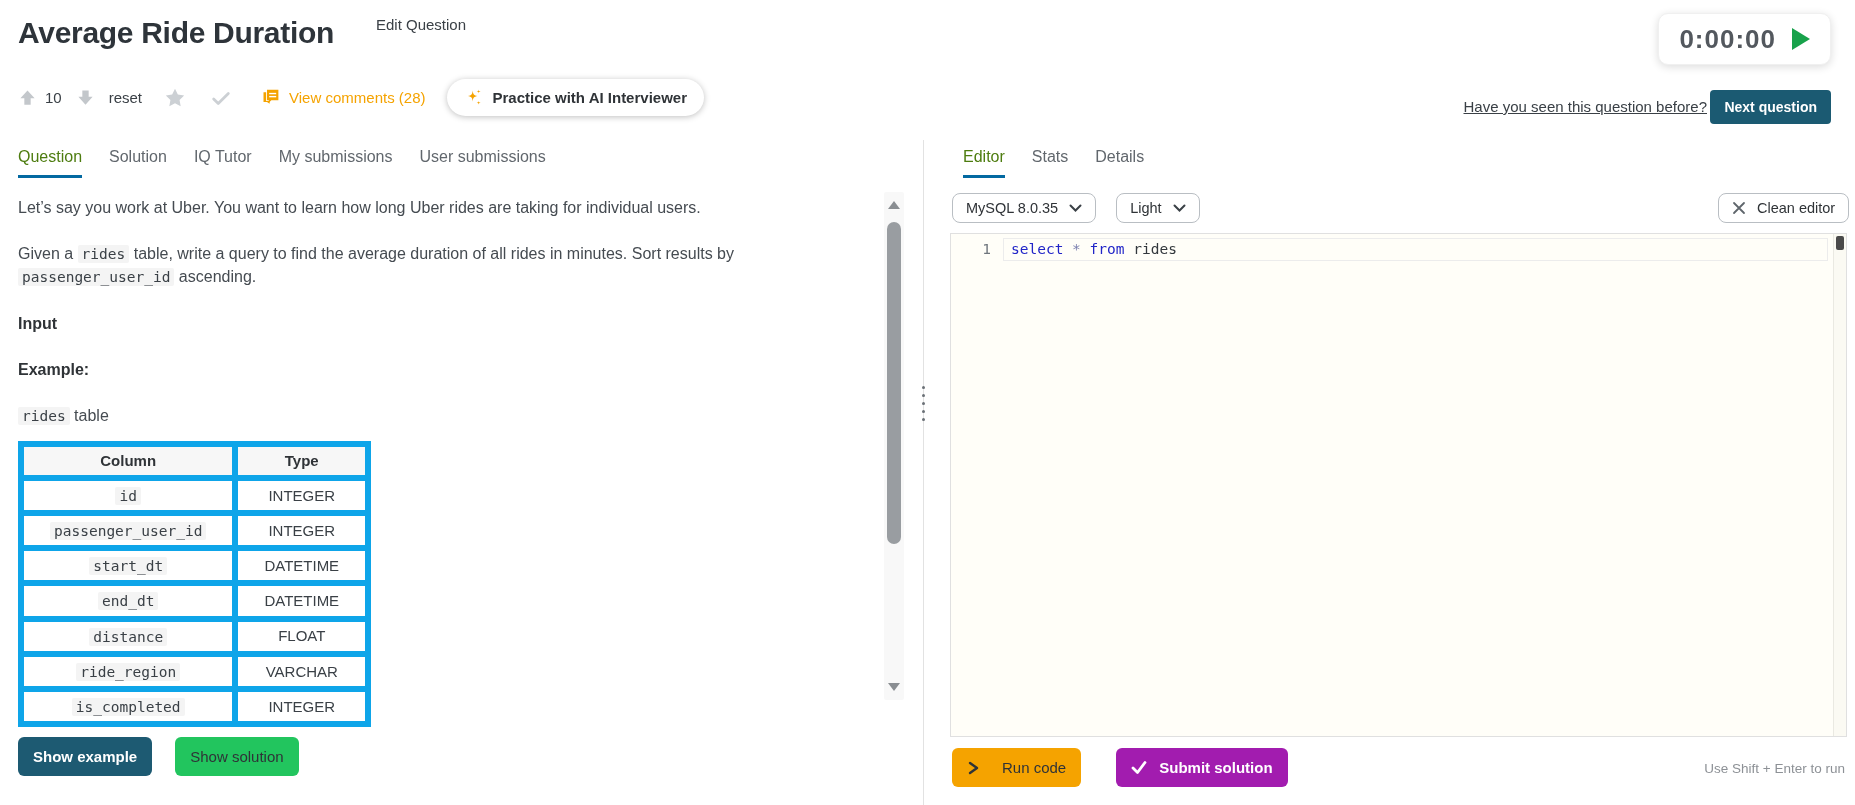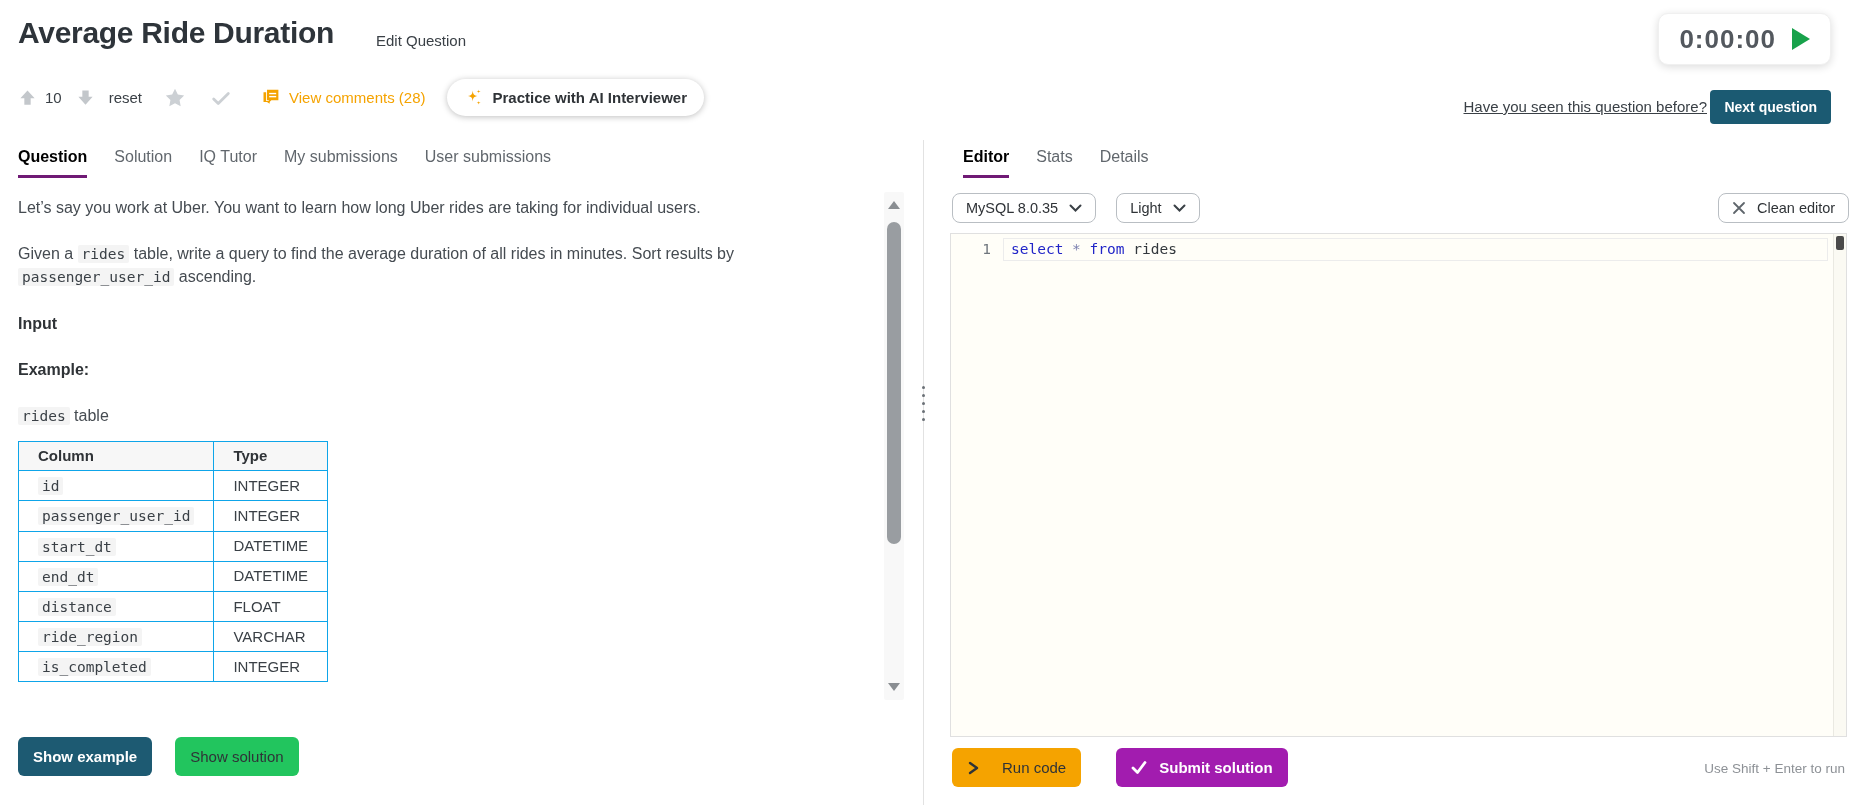--- a/index.html
+++ b/index.html
@@ -5,21 +5,21 @@
   * { margin:0; padding:0; box-sizing:border-box; }
   html,body { width:1855px; height:805px; }
   body {
     position:relative; overflow:hidden; background:#ffffff;
     font-family:"Liberation Sans", sans-serif; color:#3a4046;
   }
   .abs { position:absolute; }
 
   
   .page-title { left:18px; top:16px; font-size:30px; font-weight:700; color:#2e343a; letter-spacing:-0.3px; }
-  .edit-link  { left:376px; top:32px; font-size:15px; color:#3a4046; cursor:pointer; }
+  .edit-link  { left:376px; top:16px; font-size:15px; color:#3a4046; cursor:pointer; }
 
   .timer-card {
     right:24px; top:13px; height:52px; padding:0 20px;
     display:flex; align-items:center; gap:16px;
     background:#fff; border:1px solid #f0f0f0; border-radius:10px;
     box-shadow:0 2px 8px rgba(0,0,0,0.14);
   }
   .timer-text { font-size:26px; font-weight:700; color:#53585e; letter-spacing:1px; }
   .play-tri { width:0; height:0; border-top:11px solid transparent; border-bottom:11px solid transparent; border-left:18px solid #18a24b; cursor:pointer; }
 
@@ -40,33 +40,33 @@
   .next-btn {
     right:24px; top:90px; background:#1b5a72; color:#fff; border:none;
     font-family:inherit; font-size:14px; font-weight:700; padding:9px 14px; border-radius:4px; cursor:pointer;
   }
 
   
   .tabbar { display:flex; gap:27px; font-size:16px; }
   .tabbar.left-tabs  { left:18px;  top:148px; }
   .tabbar.right-tabs { left:963px; top:148px; }
   .tab { color:#61676d; padding-bottom:9px; cursor:pointer; white-space:nowrap; }
-  .tab.active { color:#000000; font-weight:700; border-bottom:3px solid #701a75; }
+  .tab.active { color:#4d7c0f; font-weight:400; border-bottom:3px solid #0369a1; }
 
   
   .question-body { left:18px; top:196px; width:742px; font-size:16px; color:#454b51; line-height:1.45; }
   .question-body p { margin-bottom:23px; }
   .code-chip {
     font-family:"DejaVu Sans Mono", monospace; font-size:14.5px;
     background:#f4f4f4; padding:1px 4px; border-radius:2px; color:#3a4046;
   }
   .subhead { font-size:16px; font-weight:700; color:#2f3337; margin-bottom:23px; }
 
   table.schema { border-collapse:collapse; margin-top:6px; }
-  table.schema th, table.schema td { border:1px solid #0ea5e9; text-align:left; padding:3px 19px; height:29px; }
+  table.schema th, table.schema td { border:6px solid #0ea5e9; text-align:center; padding:3px 26px; height:29px; }
   table.schema th { background:#f7f7f7; font-size:15px; font-weight:700; color:#2f3337; }
   table.schema td.col-name { width:182px; }
   table.schema td.col-type { width:88px; font-size:15px; color:#3a4046; }
 
   .left-buttons { left:18px; top:737px; display:flex; gap:23px; }
   .btn { border:none; font-family:inherit; border-radius:6px; cursor:pointer; font-size:15px; padding:11px 15px; }
   .btn-teal   { background:#1d5a72; color:#fff; font-weight:700; }
   .btn-amber  { background:#22c55e; color:#2f3337; }
   .btn-green  { background:#a21caf; color:#fff; font-weight:700; display:flex; align-items:center; gap:12px; }
   .btn-run    { background:#f5a300; color:#2f3337; display:flex; align-items:center; gap:22px; }

